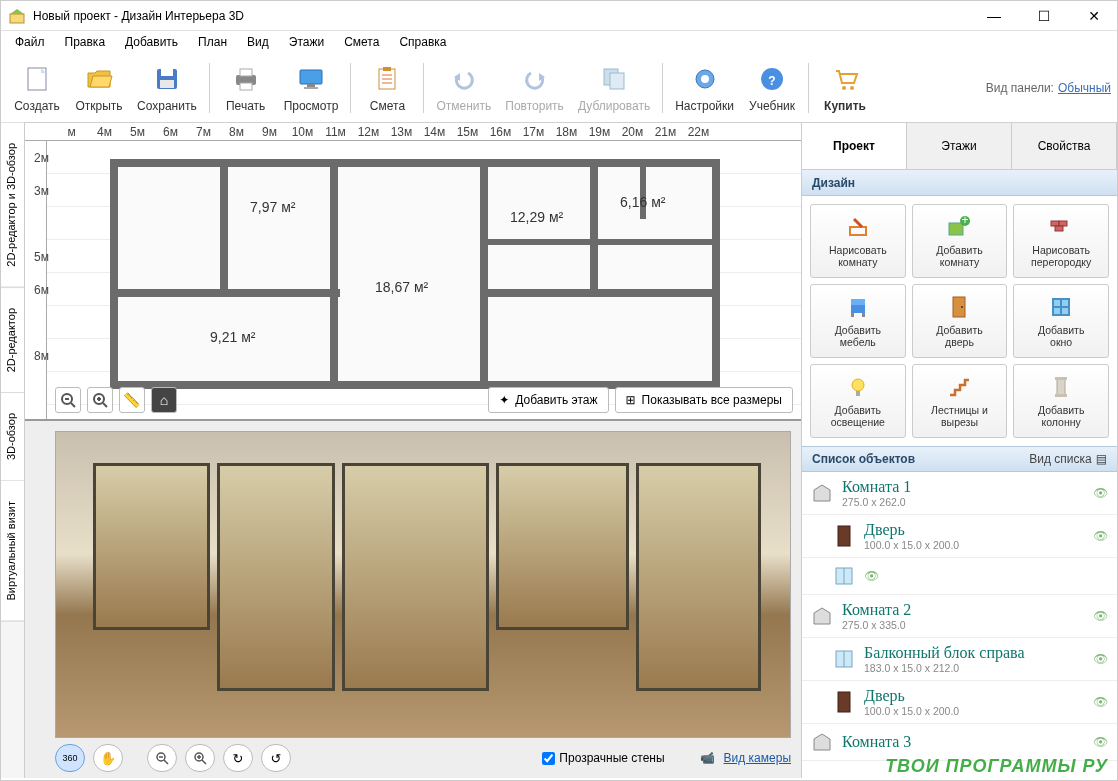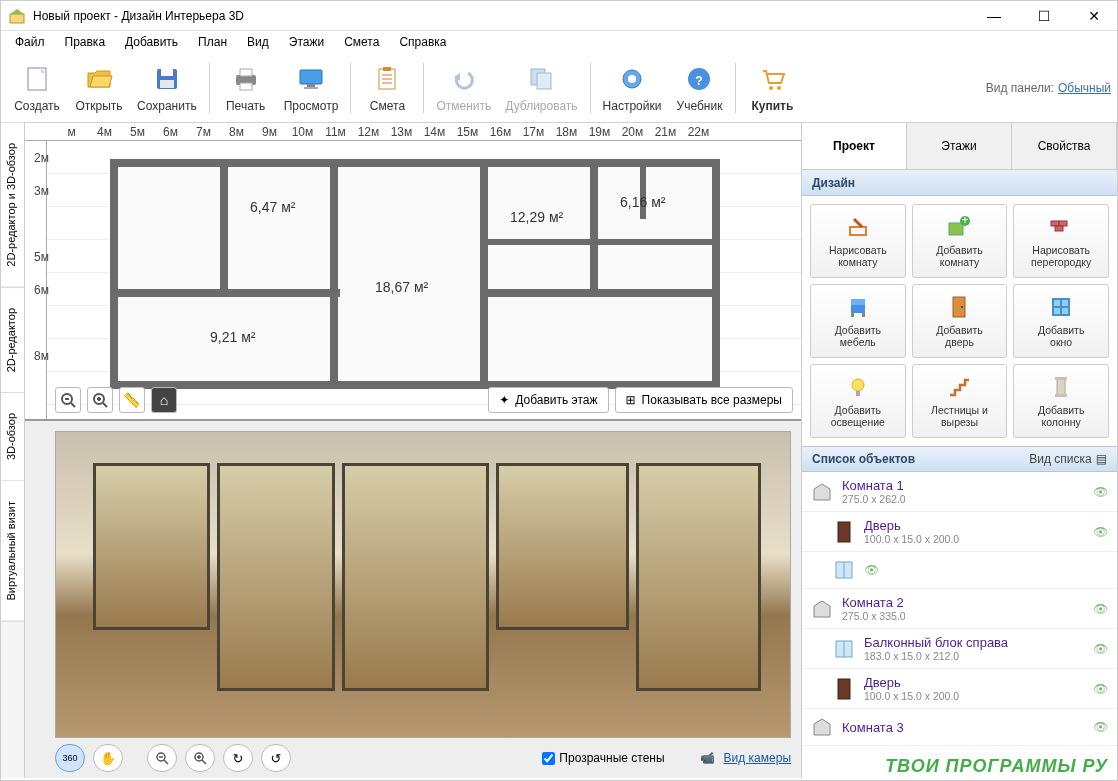--- a/index.html
+++ b/index.html
@@ -76,21 +76,21 @@
 .rp-btn .rp-icon { width: 28px; height: 28px; margin-bottom: 4px; display: flex; align-items: center; justify-content: center; }
 .rp-btn .rp-label { font-size: 10.5px; color: #333; text-align: center; line-height: 1.1; }
 
 .rp-list-header { height: 26px; background: linear-gradient(#e8f1fb, #cfe0f1); border-top: 1px solid #b4c8db; border-bottom: 1px solid #b4c8db; display: flex; align-items: center; padding: 0 10px; justify-content: space-between; }
 .rp-list-header .lh-title { font-weight: 600; color: #2a4a6a; }
 .rp-list-header .lh-mode { font-size: 11px; color: #444; display: flex; align-items: center; gap: 4px; }
 .rp-list { flex: 1; overflow-y: auto; }
 .rp-item { display: flex; align-items: center; padding: 6px 8px; border-bottom: 1px solid #eee; gap: 8px; }
 .rp-item .it-icon { width: 24px; height: 24px; display: flex; align-items: center; justify-content: center; flex-shrink: 0; }
 .rp-item .it-text { flex: 1; }
-.rp-item .it-name { color: #4c1d95; font-size: 13px; }
+.rp-item .it-name { color: #0f766e; font-size: 16px; font-family: Liberation Serif, serif; }
 .rp-item .it-dim { color: #888; font-size: 10.5px; }
 .rp-item .it-eye { width: 16px; color: #7ab86f; cursor: pointer; }
 .rp-item.child { padding-left: 30px; }
 
 .watermark { position: absolute; right: 10px; bottom: 4px; font-size: 18px; font-weight: 700; color: #23a028; letter-spacing: 1px; font-style: italic; opacity: 0.85; pointer-events: none; }
 
 svg { display: block; }
 </style>
 </head>
 <body>
@@ -186,20 +186,29 @@
     </div>
   <div class="sep"></div>
   <div class="tb-btn disabled">
       <span class="tb-icon">
         <svg width="28" height="28">
           <path d="M18 8 A8 8 0 1 1 7 12" fill="none" stroke="#b0c4de" stroke-width="3"></path>
           <polygon points="4,12 10,8 10,16" fill="#b0c4de"></polygon>
         </svg>
       </span>
       <span class="tb-label">Отменить</span>
+    </div>
+  <div class="tb-btn disabled">
+      <span class="tb-icon">
+        <svg width="28" height="28">
+          <path d="M10 8 A8 8 0 1 0 21 12" fill="none" stroke="#b0c4de" stroke-width="3"></path>
+          <polygon points="24,12 18,8 18,16" fill="#b0c4de"></polygon>
+        </svg>
+      </span>
+      <span class="tb-label">Повторить</span>
     </div>
   <div class="tb-btn disabled">
       <span class="tb-icon">
         <svg width="28" height="28">
           <rect x="4" y="4" width="14" height="16" fill="#cde" stroke="#9bc"></rect>
           <rect x="10" y="8" width="14" height="16" fill="#e0eaf5" stroke="#9bc"></rect>
         </svg>
       </span>
       <span class="tb-label">Дублировать</span>
     </div>
@@ -286,21 +295,21 @@
         <div class="fp-wall-h" style="left:0;top:0;width:610px;height:8px"></div>
         <div class="fp-wall-h" style="left:0;bottom:0;width:610px;height:8px"></div>
         <div class="fp-wall-v" style="left:110px;top:0;width:8px;height:130px"></div>
         <div class="fp-wall-v" style="left:220px;top:0;width:8px;height:230px"></div>
         <div class="fp-wall-v" style="left:370px;top:0;width:8px;height:230px"></div>
         <div class="fp-wall-v" style="left:480px;top:0;width:8px;height:130px"></div>
         <div class="fp-wall-v" style="left:530px;top:80;width:6px;height:60px"></div>
         <div class="fp-wall-h" style="left:0;top:130px;width:230px;height:8px"></div>
         <div class="fp-wall-h" style="left:370px;top:130px;width:240px;height:8px"></div>
         <div class="fp-wall-h" style="left:370px;top:80px;width:240px;height:6px"></div>
-        <div class="fp-room-label" style="left:140px;top:40px">6,47 м²</div>
+        <div class="fp-room-label" style="left:140px;top:40px">7,97 м²</div>
         <div class="fp-room-label" style="left:400px;top:50px">12,29 м²</div>
         <div class="fp-room-label" style="left:510px;top:35px">6,16 м²</div>
         <div class="fp-room-label" style="left:265px;top:120px">18,67 м²</div>
         <div class="fp-room-label" style="left:100px;top:170px">9,21 м²</div>
       </div>
 
       <div class="plan-toolbar">
         <div class="pt-btn">
             <svg width="16" height="16">
               <circle cx="7" cy="7" r="5" fill="none" stroke="#555" stroke-width="2"></circle>

